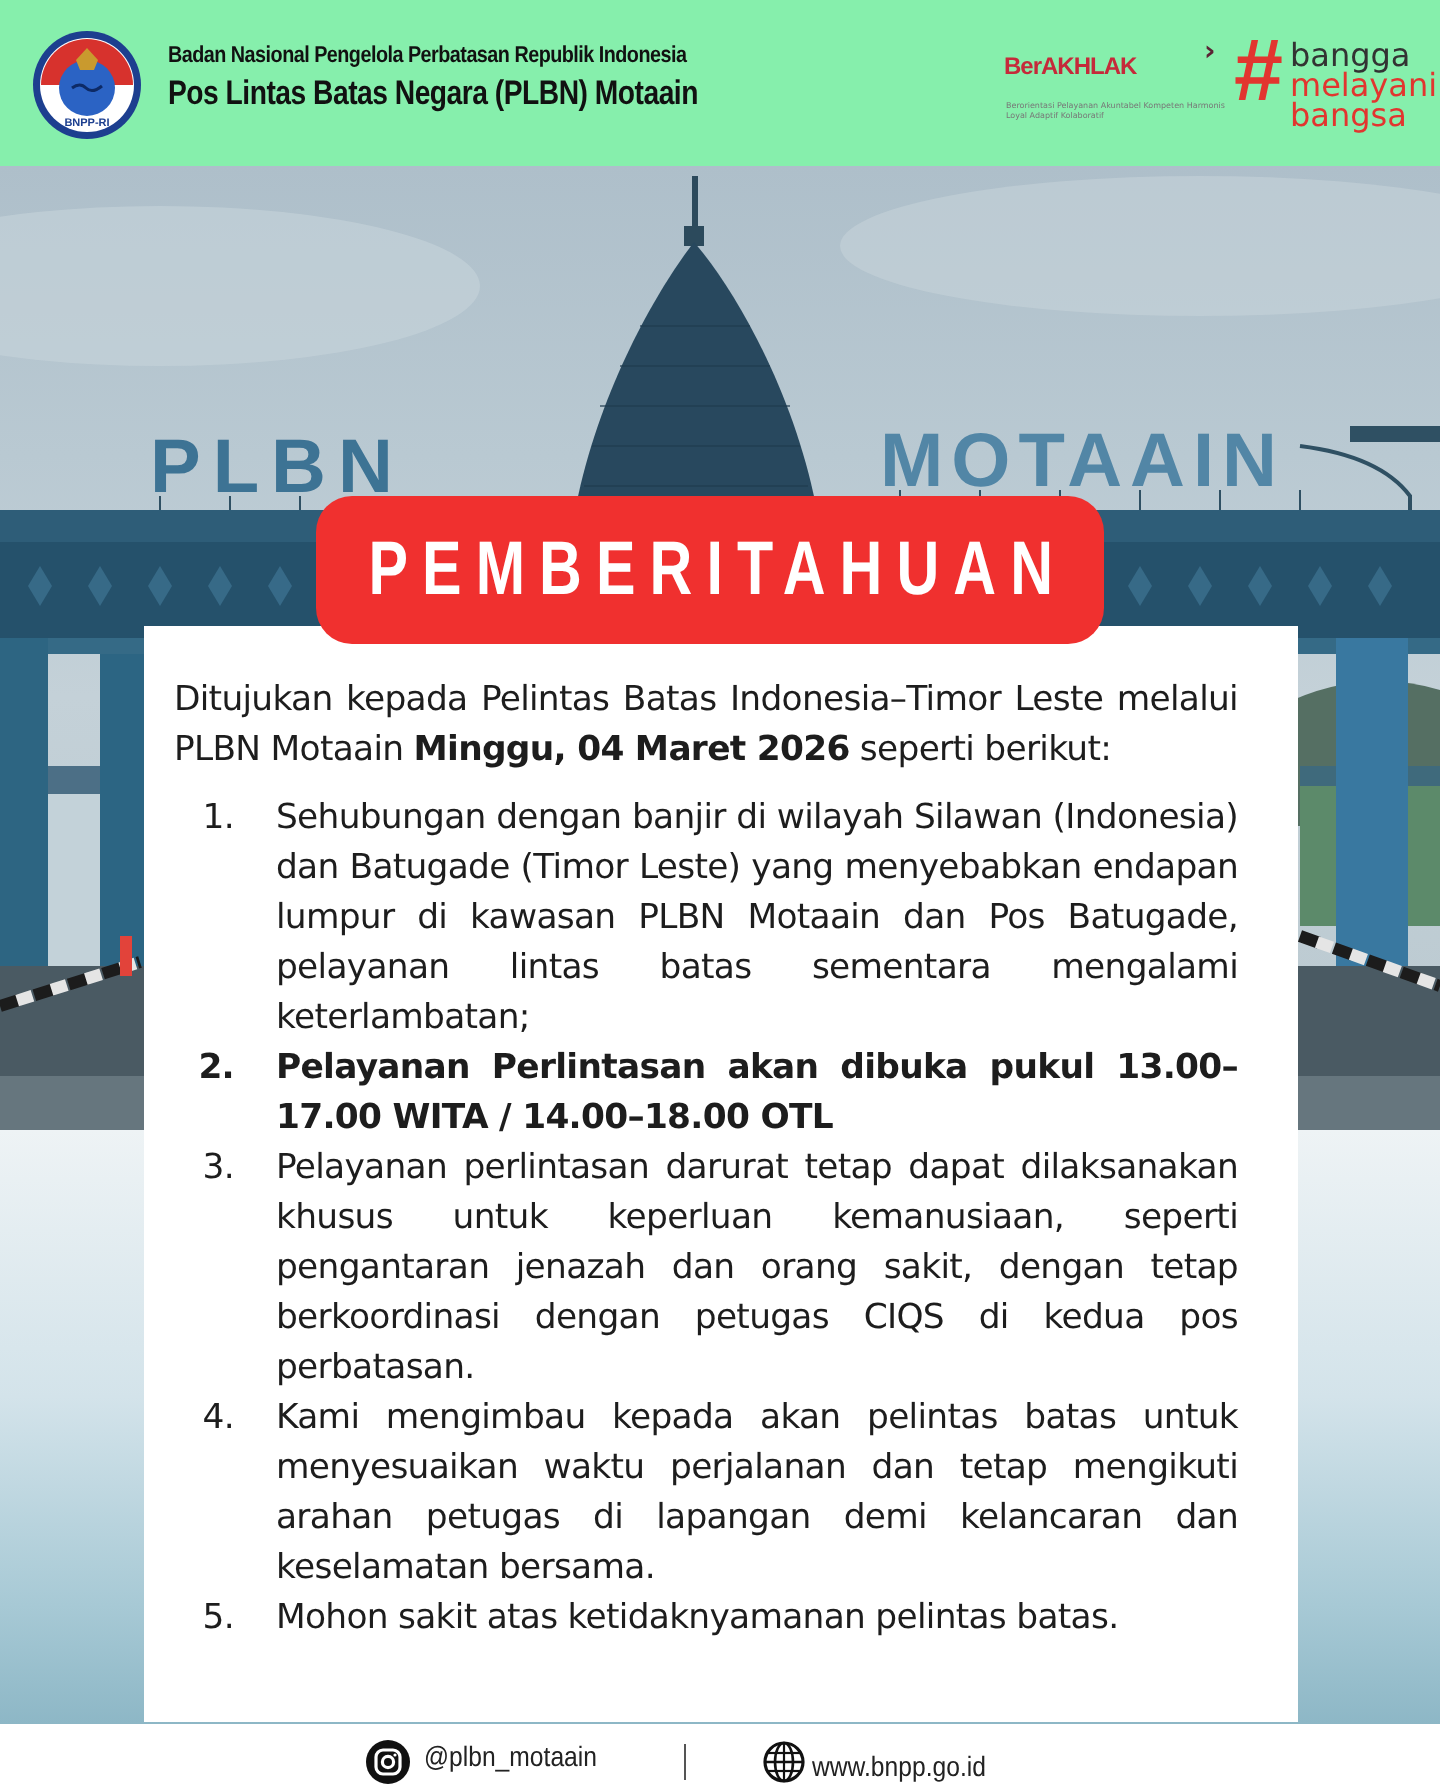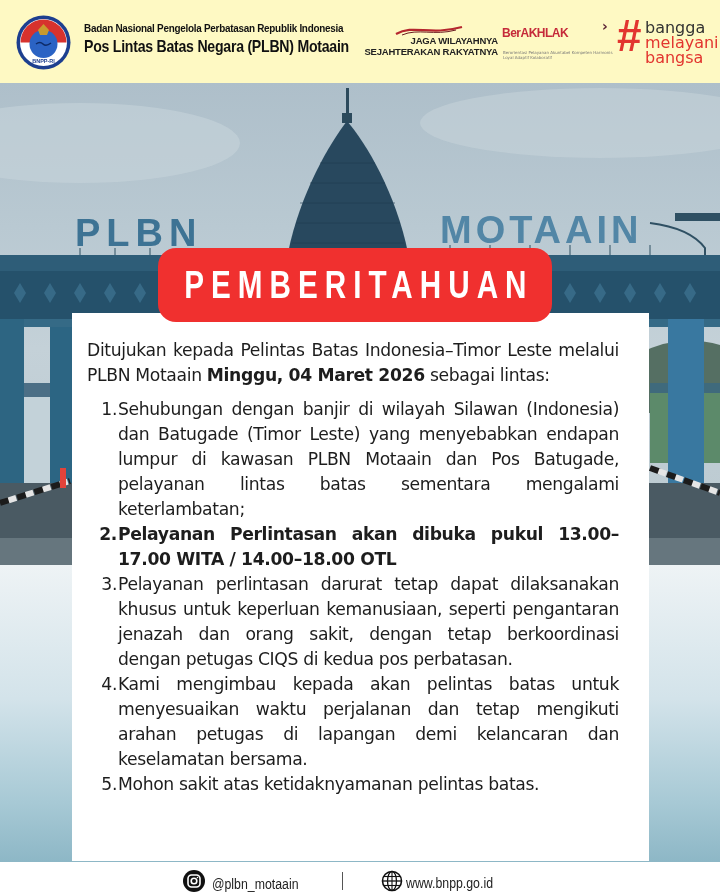--- a/index.html
+++ b/index.html
@@ -1,20 +1,20 @@
 <!DOCTYPE html>
 <html><head>
 <meta charset="utf-8">
 <style>
   * { box-sizing: border-box; margin: 0; padding: 0; }
   html, body { width: 720px; height: 894px; overflow: hidden; background: #ffffff; }
   body { position: relative; font-family: "DejaVu Sans", sans-serif; color: #1c1c1c; }
 
   
-  .header { position: absolute; left: 0; top: 0; width: 720px; height: 83px; background: #fef9c3; }
+  .header { position: absolute; left: 0; top: 0; width: 720px; height: 83px; background: #86efac; }
   .logo-bnpp { position: absolute; left: 16px; top: 15px; width: 55px; height: 55px; }
   .org-text { position: absolute; left: 84px; top: 22px; }
   .org-line1 { font-family: "Liberation Sans", sans-serif; font-weight: bold; font-size: 11.5px; color: #111; letter-spacing: -0.3px; transform: scaleX(0.86); transform-origin: left; white-space: nowrap; }
   .org-line2 { font-family: "Liberation Sans", sans-serif; font-weight: bold; font-size: 17px; color: #111; margin-top: 3px; letter-spacing: -0.3px; transform: scaleX(0.83); transform-origin: left; white-space: nowrap; }
 
   .jaga { position: absolute; left: 356px; top: 24px; width: 142px; height: 36px; }
   .jaga-swoosh { position: absolute; left: 38px; top: 0; }
   .jaga-l1, .jaga-l2 { position: absolute; right: 0; font-family: "Liberation Sans", sans-serif; font-weight: bold; font-size: 9.5px; color: #222; white-space: nowrap; letter-spacing: -0.2px; }
   .jaga-l1 { top: 11px; }
   .jaga-l2 { top: 22px; }
@@ -42,26 +42,26 @@
   .banner { position: absolute; left: 158px; top: 248px; width: 394px; height: 74px; background: #f0302f; border-radius: 18px; z-index: 3; display: flex; align-items: center; justify-content: center; text-align: right; }
   .banner-text { font-family: "Liberation Sans", sans-serif; font-weight: bold; font-size: 38px; color: #ffffff; letter-spacing: 9px; transform: scaleX(0.78); white-space: nowrap; padding-left: 9px; }
 
   
   .card { position: absolute; left: 72px; top: 313px; width: 577px; height: 548px; background: #ffffff; z-index: 2; padding: 25px 30px 0 15px; }
   .intro { font-size: 17.2px; line-height: 25px; text-align: justify; color: #1d1d1d; font-family: "DejaVu Sans", sans-serif; letter-spacing: -0.35px; }
   .intro b { font-weight: bold; }
   .list { margin-top: 9px; }
   .item { display: flex; font-size: 17.2px; line-height: 25px; color: #1d1d1d; letter-spacing: -0.35px; }
   .item-num { width: 31px; flex: none; text-align: right; padding-right: 1px; }
-  .item-text { flex: 1; text-align: justify; }
+  .item-text { flex: 1; text-align: justify; margin-left: 20px; }
   .item.bold .item-text, .item.bold .item-num { font-weight: bold; }
 
   
   .footer { position: absolute; left: 0; top: 862px; width: 720px; height: 32px; background: #ffffff; }
-  .ig { position: absolute; left: 183px; top: 8px; display: flex; align-items: flex-end; }
+  .ig { position: absolute; left: 183px; top: 8px; display: flex; align-items: flex-start; }
   .ig-icon { width: 22px; height: 22px; border-radius: 50%; background: #111; display: flex; align-items: center; justify-content: center; }
   .ig-label { margin-left: 7px; font-family: "Liberation Sans", sans-serif; font-size: 14px; color: #222; transform: scaleX(0.88); transform-origin: left; }
   .sep { position: absolute; left: 342px; top: 10px; width: 1px; height: 18px; background: #555; }
   .web { position: absolute; left: 381px; top: 8px; display: flex; align-items: center; }
   .web-label { margin-left: 3px; font-family: "Liberation Sans", sans-serif; font-size: 14px; color: #222; transform: scaleX(0.88); transform-origin: left; }
 </style>
 </head>
 <body>
 
 <div class="header">
@@ -74,28 +74,20 @@
       <path d="M20 29 q4 -3 7 0 q3 3 8 -1" stroke="#0d2a66" stroke-width="1.5" fill="none"></path>
       <path d="M22 15 l5.5 -6 l5.5 6 l-2 5 h-7 z" fill="#c99a2e"></path>
       <text x="27.5" y="48" font-size="5.5" font-family="Liberation Sans, sans-serif" font-weight="bold" fill="#1d3f8f" text-anchor="middle">BNPP-RI</text>
     </svg>
   </div>
   <div class="org-text">
     <div class="org-line1">Badan Nasional Pengelola Perbatasan Republik Indonesia</div>
     <div class="org-line2">Pos Lintas Batas Negara (PLBN) Motaain</div>
   </div>
 
-  <div class="jaga">
-    <svg class="jaga-swoosh" width="70" height="12" viewBox="0 0 70 12">
-      <path d="M2 10 C 20 0, 35 12, 68 3" stroke="#b5272e" stroke-width="2.2" fill="none"></path>
-      <path d="M8 11 C 24 4, 40 12, 62 6" stroke="#6b1a20" stroke-width="1" fill="none"></path>
-    </svg>
-    <div class="jaga-l1">JAGA WILAYAHNYA</div>
-    <div class="jaga-l2">SEJAHTERAKAN RAKYATNYA</div>
-  </div>
 
   <div class="berakhlak">
     <div class="berakhlak-word">BerAKHLAK</div>
     <div class="berakhlak-chev">›</div>
     <div class="berakhlak-tag">Berorientasi Pelayanan Akuntabel Kompeten Harmonis Loyal Adaptif Kolaboratif</div>
   </div>
 
   <div class="bangga">
     <div class="bangga-hash">#</div>
     <div class="bangga-words">
@@ -174,21 +166,21 @@
     <rect x="0" y="455" width="720" height="27" fill="#66767e"></rect>
   </svg>
 </div>
 <div class="gradient-bottom"></div>
 
 <div class="banner">
   <div class="banner-text">PEMBERITAHUAN</div>
 </div>
 
 <div class="card">
-  <p class="intro"><span>Ditujukan kepada Pelintas Batas Indonesia–Timor Leste melalui PLBN Motaain </span><b>Minggu, 04 Maret 2026</b><span> sebagai lintas:</span></p>
+  <p class="intro"><span>Ditujukan kepada Pelintas Batas Indonesia–Timor Leste melalui PLBN Motaain </span><b>Minggu, 04 Maret 2026</b><span> seperti berikut:</span></p>
   <div class="list">
     <div class="item">
       <span class="item-num">1.</span>
       <span class="item-text">Sehubungan dengan banjir di wilayah Silawan (Indonesia) dan Batugade (Timor Leste) yang menyebabkan endapan lumpur di kawasan PLBN Motaain dan Pos Batugade, pelayanan lintas batas sementara mengalami keterlambatan;</span>
     </div>
     <div class="item bold">
       <span class="item-num">2.</span>
       <span class="item-text">Pelayanan Perlintasan akan dibuka pukul 13.00–17.00 WITA / 14.00–18.00 OTL</span>
     </div>
     <div class="item">

